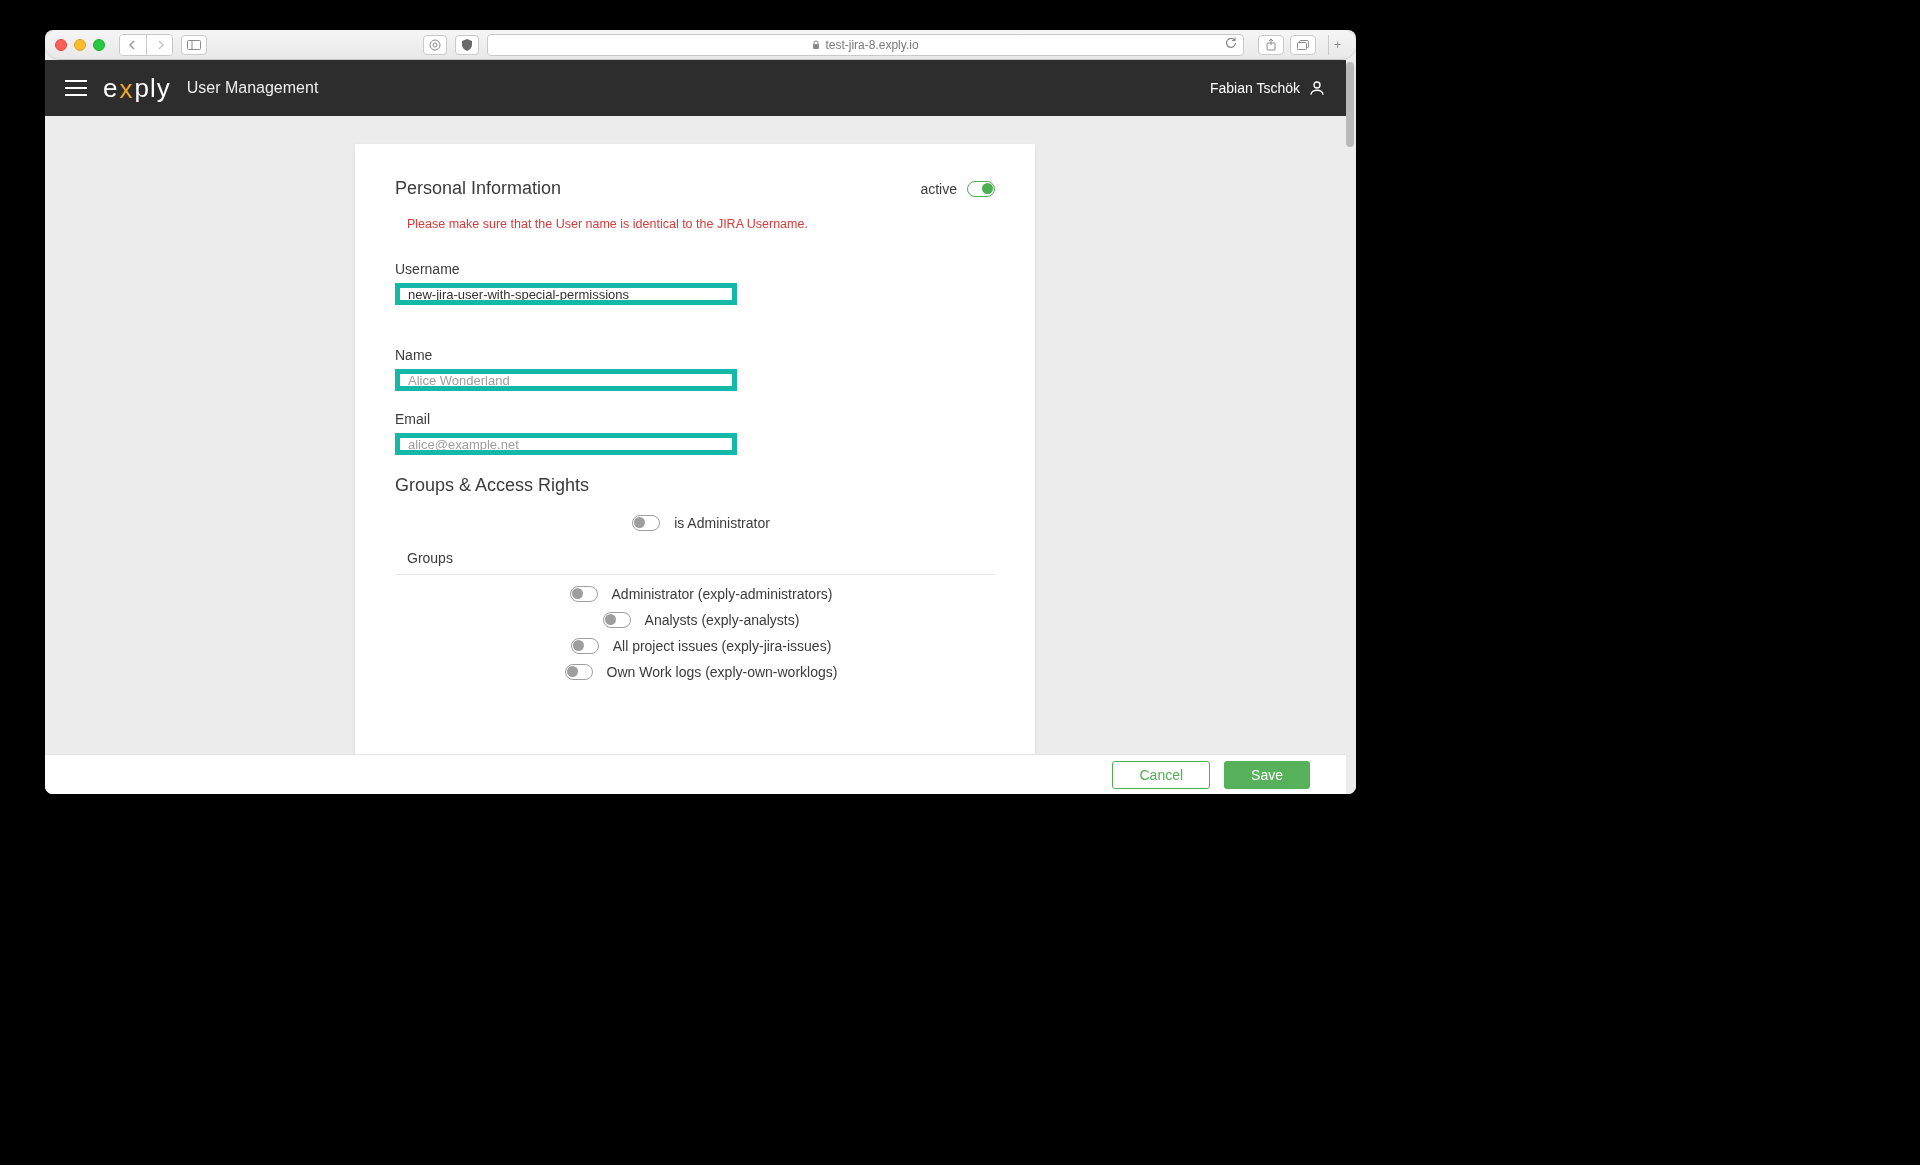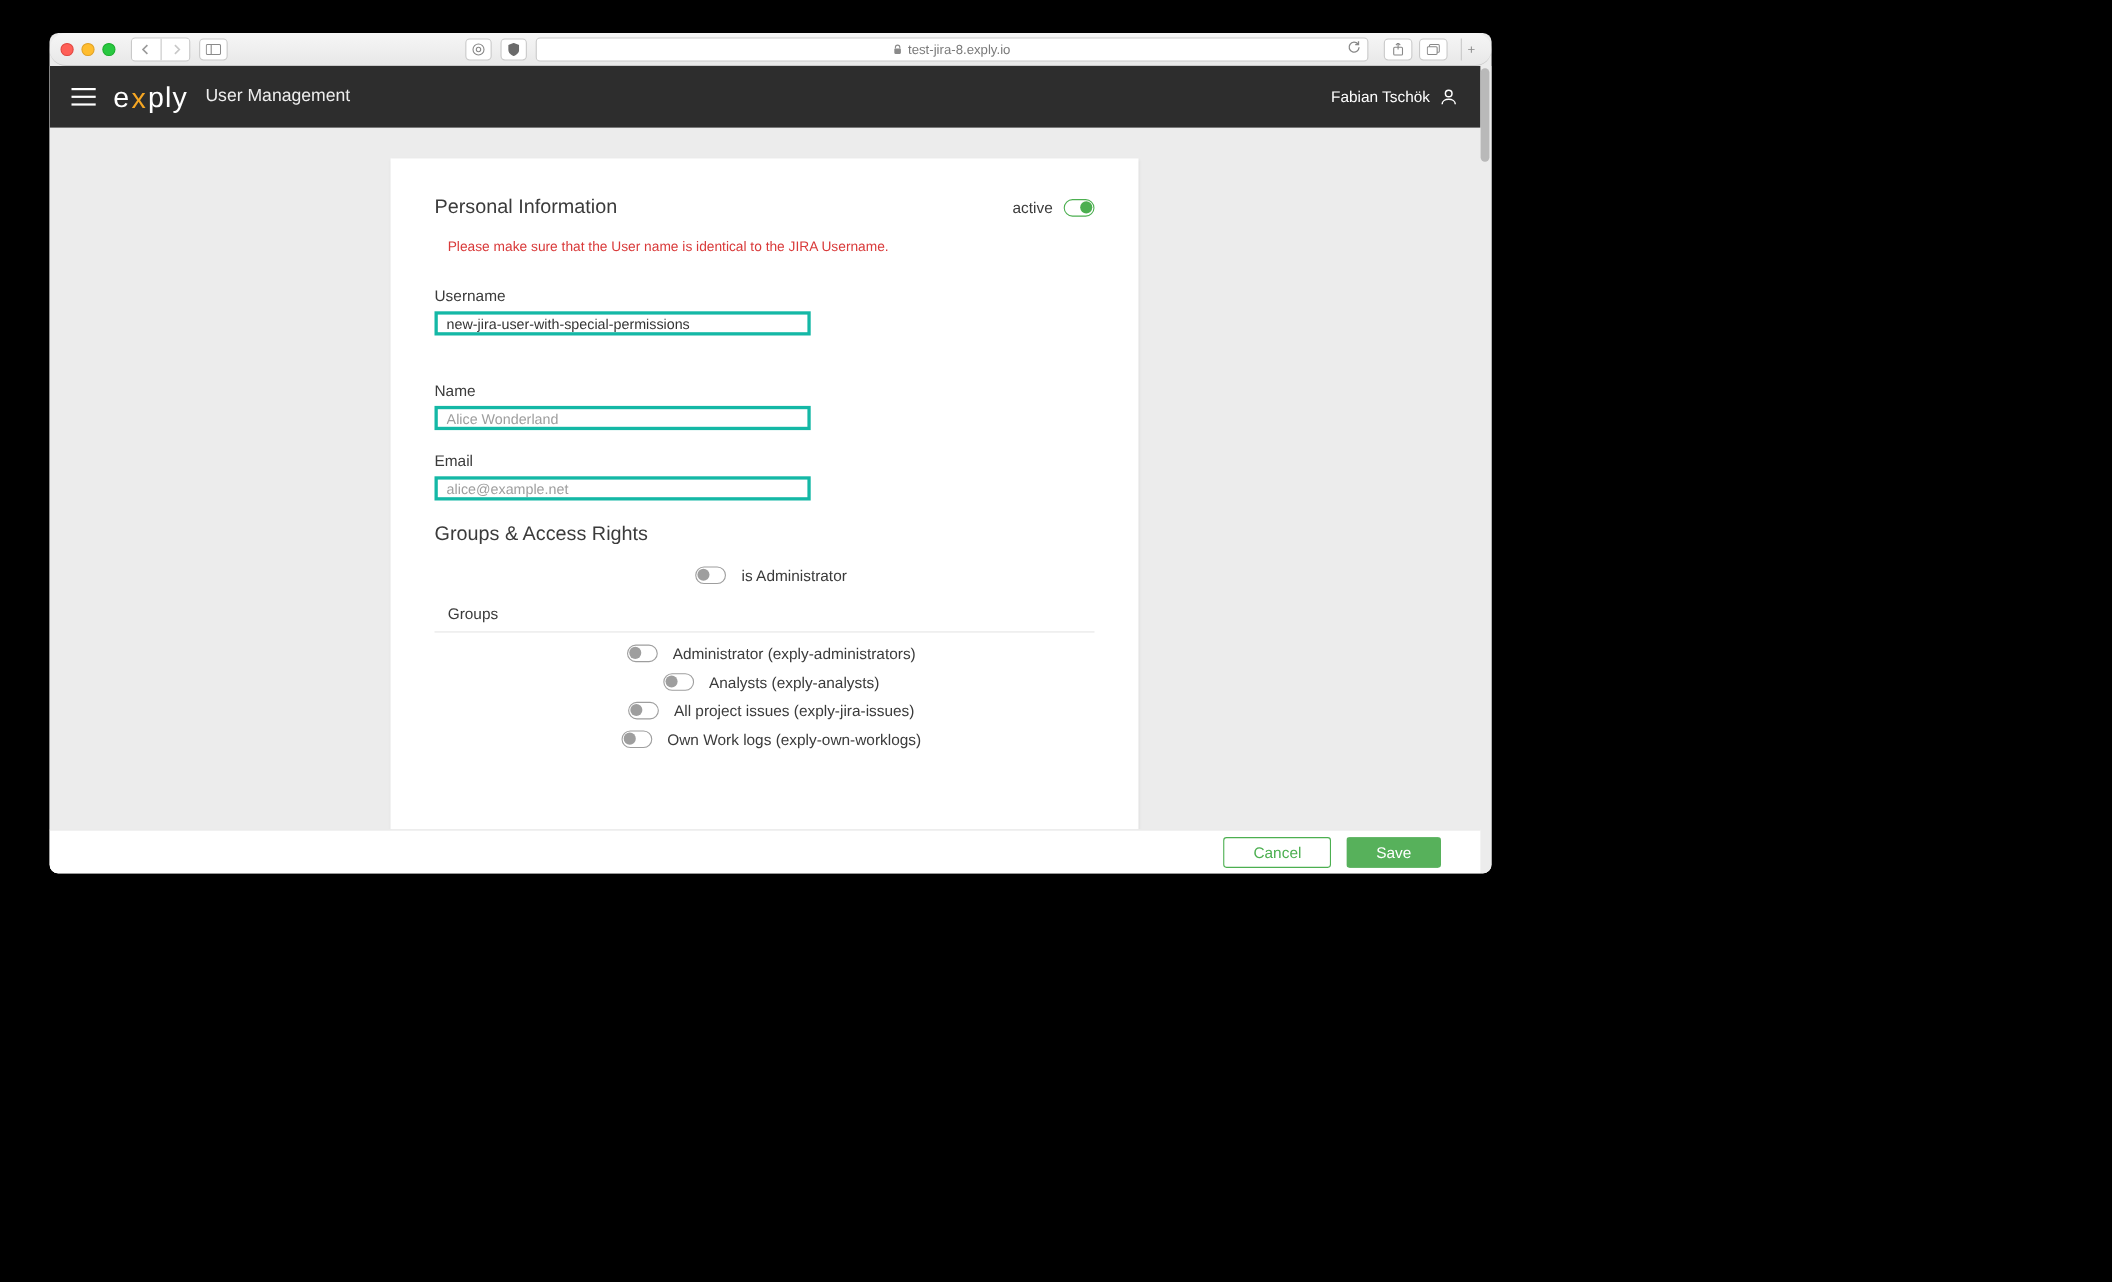--- a/index.html
+++ b/index.html
@@ -100,21 +100,21 @@
   .toggle{width:28px;height:16px;border-radius:10px;position:relative;cursor:pointer;}
   .toggle.on{background:#fff;border:1.5px solid #4caf50;}
   .toggle.on::after{content:"";position:absolute;right:1px;top:1px;width:11px;height:11px;border-radius:50%;background:#4caf50;}
   .toggle.off{background:#fff;border:1.5px solid #9e9e9e;}
   .toggle.off::after{content:"";position:absolute;left:1px;top:1px;width:11px;height:11px;border-radius:50%;background:#9e9e9e;}
   .warning{color:#d93a3a;font-size:12.5px;margin:12px 0 30px 12px;}
   .field{margin-bottom:20px;}
   .field label{display:block;font-size:14px;color:#3b3b3b;margin-bottom:6px;}
   .field input{
     width:342px;height:22px;padding:0 8px;font-size:13px;
-    border:3px solid #14b8a6;background:#fff;color:#333;
+    border:5px solid #14b8a6;background:#fff;color:#333;
   }
   .field input::placeholder{color:#9e9e9e;}
   .gap-lg{margin-bottom:42px;}
   h3.sub{font-size:14px;font-weight:500;color:#3b3b3b;margin:14px 0 8px 12px;}
   .toggle-row{display:flex;align-items:center;gap:14px;padding:5px 0 5px 12px;font-size:14px;color:#3b3b3b;justify-content:center;}
   hr.sep{border:none;border-top:1px solid #e5e5e5;margin:6px 0 6px 0;}
   .footer-bar{
     position:absolute;left:0;right:0;bottom:0;height:40px;
     background:#fff;border-top:1px solid #e3e3e3;
     display:flex;justify-content:flex-end;align-items:center;gap:14px;

